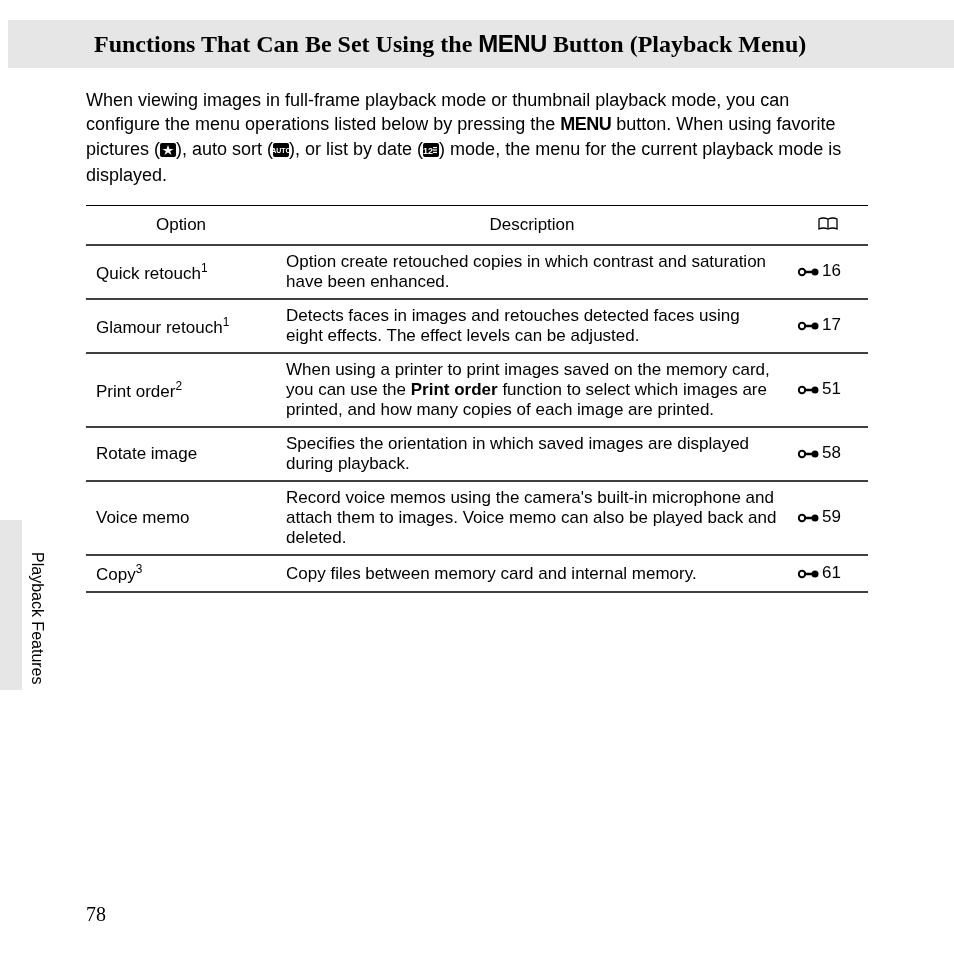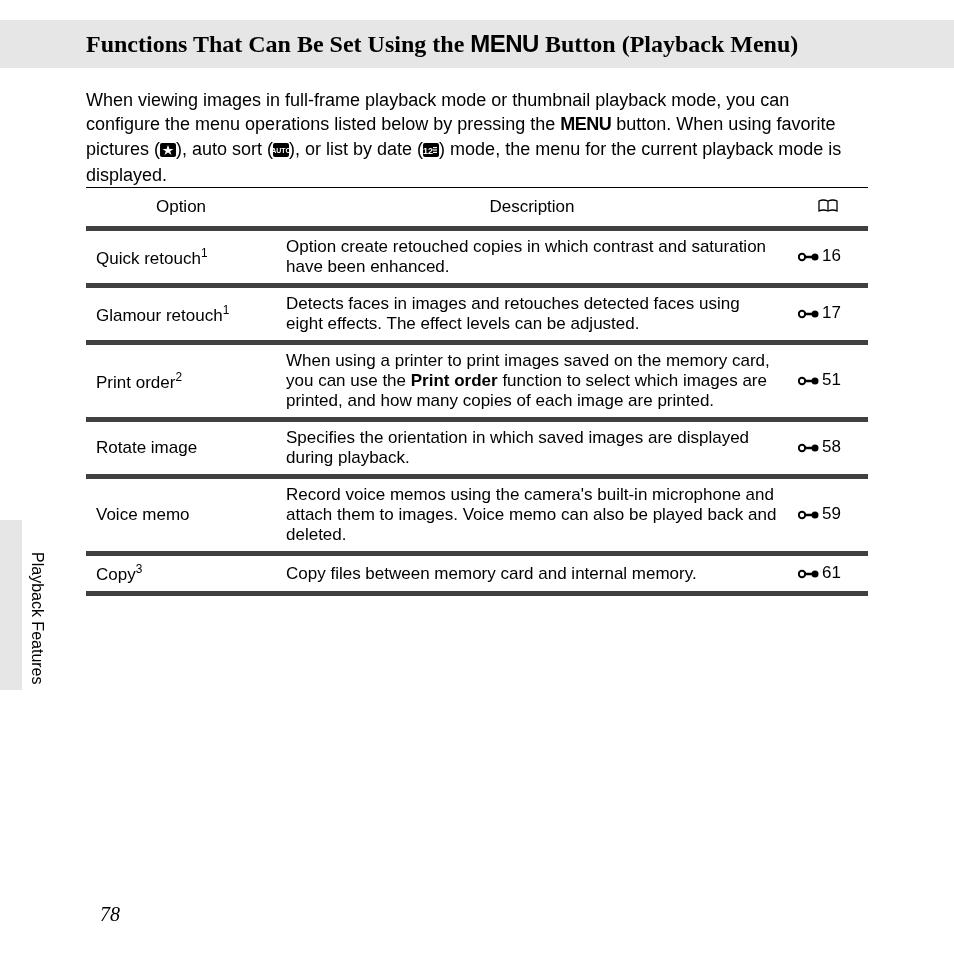--- a/index.html
+++ b/index.html
@@ -1,34 +1,34 @@
 <!DOCTYPE html>
 <html><head>
 <meta charset="utf-8">
 <style>
 html,body{margin:0;padding:0}
 body{width:954px;height:954px;background:#fff;font-family:Arial,Helvetica,sans-serif;color:#000;position:relative}
-.titlebar{background:#e6e6e6;margin:20px 0 0 0;padding:10px 20px 10px 86px;font-weight:bold;font-size:24px;font-family:Georgia,'Times New Roman',serif}
+.titlebar{background:#e6e6e6;margin:20px 0 0 8px;padding:10px 20px 10px 86px;font-weight:bold;font-size:24px;font-family:Georgia,'Times New Roman',serif}
 .titlebar .menu-word{font-family:Arial,Helvetica,sans-serif;font-weight:bold;letter-spacing:-0.5px}
 .content{padding:20px 86px 0 86px}
-.intro{font-size:18px;line-height:1.35;}
+.intro{font-size:18px;line-height:1.35;margin-bottom:18px}
 .intro .menu-word{font-weight:bold;letter-spacing:-0.5px}
 .icon-inline{display:inline-block;vertical-align:-2px}
 table{width:100%;border-collapse:collapse;font-size:17px;table-layout:fixed}
-th,td{border-top:1px solid #000;border-bottom:5px solid #404040;padding:6px 10px;text-align:left;vertical-align:middle}
+th,td{border-top:1px solid #000;border-bottom:2px solid #404040;padding:6px 10px;text-align:left;vertical-align:middle}
 th{font-weight:normal;text-align:center;padding:8px 10px}
 col.c1{width:190px}
 col.c2{}
 col.c3{width:80px}
 td.ref{white-space:nowrap}
 td.ref .swoosh{display:inline-block;vertical-align:-2px;margin-right:2px}
 sup{font-size:0.7em}
 .sidetab{position:absolute;left:0;top:520px;width:22px;height:170px;background:#e6e6e6}
 .sidelabel{position:absolute;left:28px;top:552px;writing-mode:vertical-rl;font-size:16px}
-.pagenum{position:absolute;left:100px;bottom:28px;font-style:italic;font-size:20px;font-family:Georgia,'Times New Roman',serif}
+.pagenum{position:absolute;left:86px;bottom:28px;font-size:20px;font-family:Georgia,'Times New Roman',serif}
 .book-icon{display:inline-block;vertical-align:-2px}
 </style>
 </head>
 <body>
 
 <div class="titlebar">
   <span>Functions That Can Be Set Using the </span><span class="menu-word">MENU</span><span> Button (Playback Menu)</span>
 </div>
 
 <div class="content">

